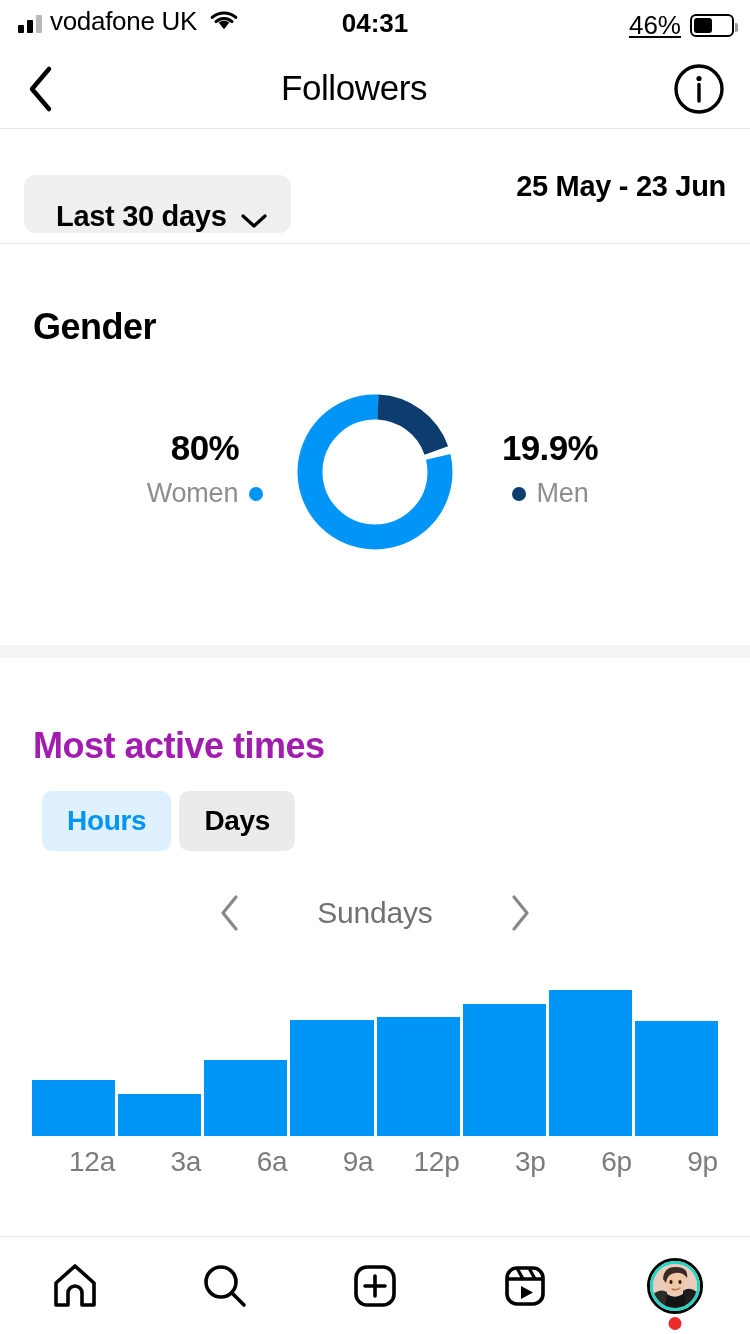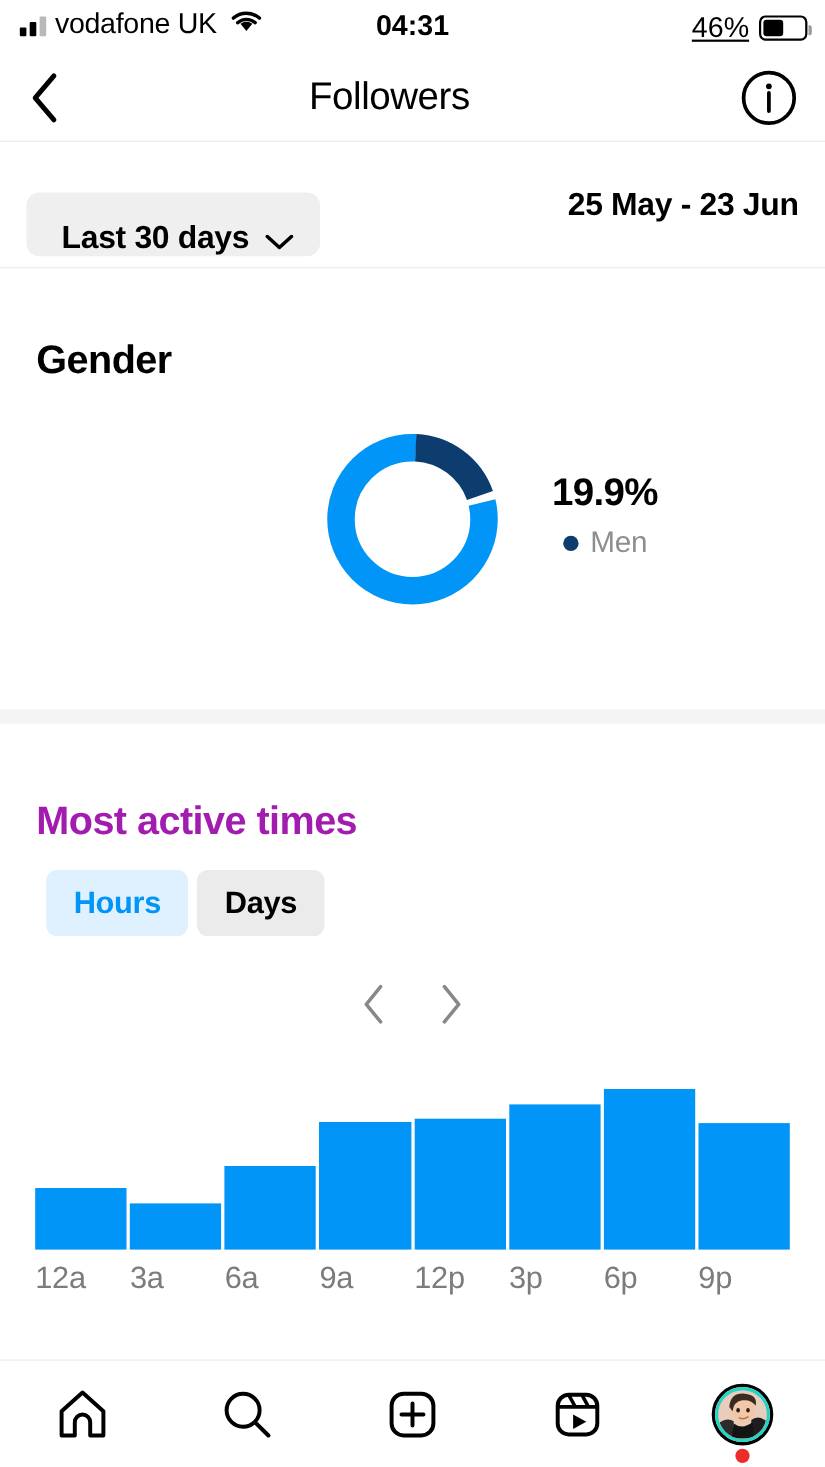--- a/index.html
+++ b/index.html
@@ -152,21 +152,21 @@
   .bars{
     position:absolute; left:0; bottom:0; width:686px; height:160px;
     display:flex; align-items:flex-end; gap:3px;
   }
   .bar{ flex:1; background:#0095f6; }
   .xlabels{
     position:absolute; left:32px; top:488px; width:686px;
     display:flex; gap:3px;
   }
   .xlabel{
-    flex:1; text-align:left; font-size:28px; color:#7c7c7c; letter-spacing:-0.2px;
+    flex:1; text-align:right; font-size:28px; color:#7c7c7c; letter-spacing:-0.2px;
   }
 
   
   .tabbar-rule{
     position:absolute; top:1236px; left:0; width:750px; height:1px; background:#e6e6e6;
   }
   .tabbar{
     position:absolute; top:1237px; left:0; width:750px; height:97px; background:#fff;
     display:flex; align-items:center;
   }
@@ -258,20 +258,27 @@
 
     <div class="donut-wrap">
       <svg class="donut" width="156" height="200" viewBox="0 0 156 200">
 
         <circle cx="78" cy="88" r="65" fill="none" stroke="#0095f6" stroke-width="25" stroke-dasharray="324.9 83.4" stroke-dashoffset="-86.6" transform="rotate(-90 78 88)"></circle>
 
         <circle cx="78" cy="88" r="65" fill="none" stroke="#0d3d6e" stroke-width="25" stroke-dasharray="77.0 331.3" stroke-dashoffset="-3.0" transform="rotate(-90 78 88)"></circle>
       </svg>
     </div>
 
+    <div class="legend left">
+      <div class="pct">80%</div>
+      <div class="row">
+        <span class="name">Women</span>
+        <span class="dot" style="background:#0095f6"></span>
+      </div>
+    </div>
 
     <div class="legend right">
       <div class="pct">19.9%</div>
       <div class="row">
         <span class="dot" style="background:#0d3d6e"></span>
         <span class="name">Men</span>
       </div>
     </div>
   </div>
 
@@ -284,20 +291,21 @@
       <div class="tab active">Hours</div>
       <div class="tab inactive">Days</div>
     </div>
 
     <div class="daynav">
       <div class="arrow">
         <svg width="24" height="40" viewBox="0 0 24 40">
           <path d="M18 4 L5 20 L18 36" stroke="#888888" stroke-width="3.2" fill="none" stroke-linecap="round" stroke-linejoin="round"></path>
         </svg>
       </div>
+      <div class="dayname">Sundays</div>
       <div class="arrow">
         <svg width="24" height="40" viewBox="0 0 24 40">
           <path d="M6 4 L19 20 L6 36" stroke="#888888" stroke-width="3.2" fill="none" stroke-linecap="round" stroke-linejoin="round"></path>
         </svg>
       </div>
     </div>
 
     <div class="chart">
       <div class="bars" id="bars">
           <div class="bar" style="height: 35%; background: rgb(0, 149, 246);"></div>

